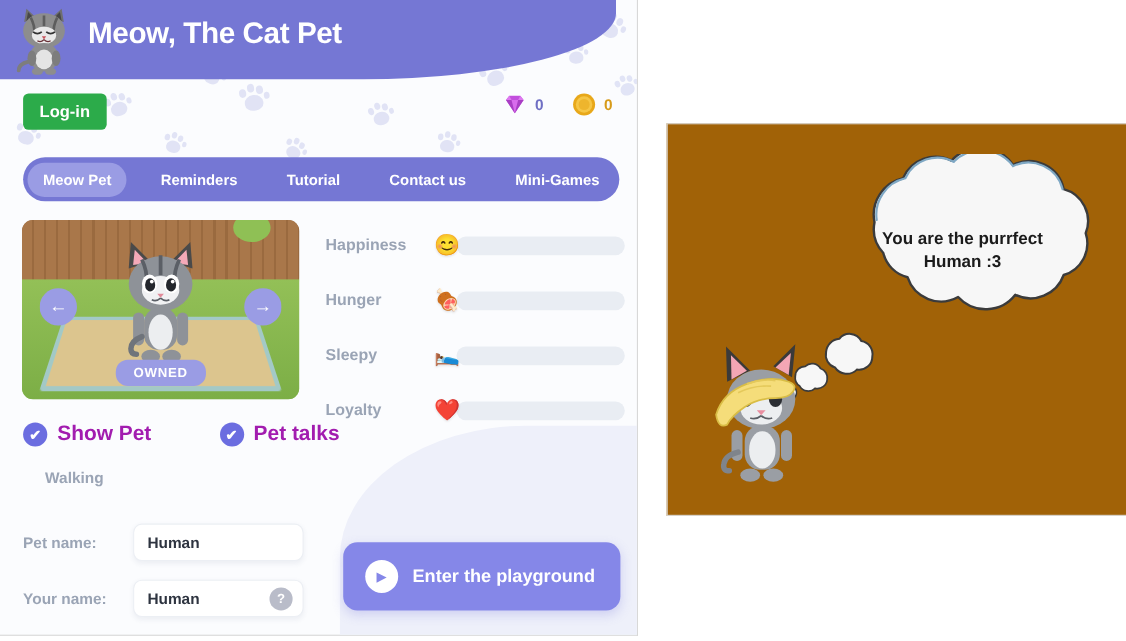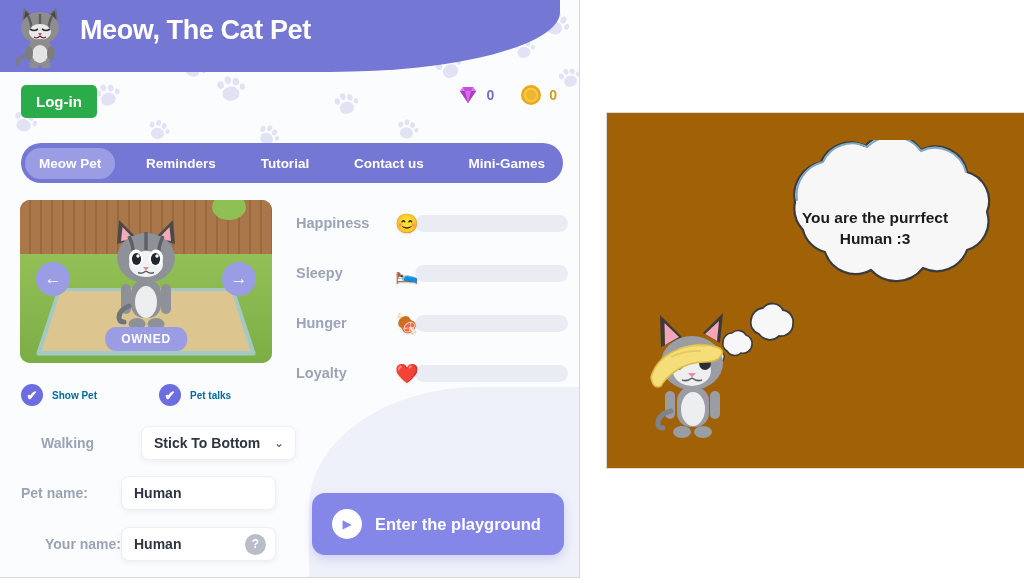--- a/index.html
+++ b/index.html
@@ -138,27 +138,27 @@
   }
 
   
   .check-row { position: absolute; left: 21px; top: 384px; display: flex; gap: 62px; }
   .chk { display: flex; align-items: center; gap: 9px; cursor: pointer; }
   .chk-box {
     width: 22px; height: 22px; border-radius: 50%;
     background: #6b6de0; display: flex; align-items: center; justify-content: center;
     color: #fff; font-size: 13px; font-weight: 700;
   }
-  .chk-label { font-size: 10px; font-weight: 700; color: #0369a1; }
+  .chk-label { font-size: 19px; font-weight: 700; color: #a21caf; }
 
   
   .form-row { position: absolute; left: 21px; display: flex; align-items: center; width: 255px; }
   .row-walk { top: 426px; margin-left: 20px; }
   .row-pet  { top: 476px; }
-  .row-you  { top: 527px; text-align: right; }
+  .row-you  { top: 527px; }
   .fld-label { width: 100px; font-size: 14px; font-weight: 600; color: #9aa4b5; }
   .fld-ctl {
     position: relative; flex: 1; height: 34px;
     background: #ffffff; border: 1px solid #eceff4; border-radius: 8px;
     box-shadow: 0 2px 5px rgba(60,70,110,.07);
     display: flex; align-items: center; padding: 0 12px;
   }
   .fld-val { font-size: 14px; font-weight: 700; color: #2e3440; }
   .caret { position: absolute; right: 11px; color: #4b5166; font-size: 12px; }
   .help-dot {
@@ -427,31 +427,31 @@
 
   <div class="stats">
     <div class="stat-row">
       <span class="stat-label">Happiness</span>
       <span class="stat-icon">😊</span>
       <span class="bar-track">
         <span class="bar-fill" id="fill0" style="width: 100%;"></span>
       </span>
     </div>
     <div class="stat-row">
+      <span class="stat-label">Hunger</span>
+      <span class="stat-icon">🍖</span>
+      <span class="bar-track">
+        <span class="bar-fill" id="fill1" style="width: 100%;"></span>
+      </span>
+    </div>
+    <div class="stat-row">
       <span class="stat-label">Sleepy</span>
       <span class="stat-icon">🛌</span>
       <span class="bar-track">
         <span class="bar-fill" id="fill2" style="width: 98%;"></span>
-      </span>
-    </div>
-    <div class="stat-row">
-      <span class="stat-label">Hunger</span>
-      <span class="stat-icon">🍖</span>
-      <span class="bar-track">
-        <span class="bar-fill" id="fill1" style="width: 100%;"></span>
       </span>
     </div>
     <div class="stat-row">
       <span class="stat-label">Loyalty</span>
       <span class="stat-icon">❤️</span>
       <span class="bar-track">
         <span class="bar-fill" id="fill3" style="width: 100%;"></span>
       </span>
     </div>
   </div>
@@ -464,24 +464,20 @@
       <span class="chk-label">Show Pet</span>
     </div>
     <div class="chk">
       <span class="chk-box">✔</span>
       <span class="chk-label">Pet talks</span>
     </div>
   </div>
 
   <div class="form-row row-walk">
     <span class="fld-label">Walking</span>
-    <div class="fld-ctl">
-      <span class="fld-val">Stick To Bottom</span>
-      <span class="caret">⌄</span>
-    </div>
   </div>
 
   <div class="form-row row-pet">
     <span class="fld-label">Pet name:</span>
     <div class="fld-ctl">
       <span class="fld-val">Human</span>
     </div>
   </div>
 
   <div class="form-row row-you">

